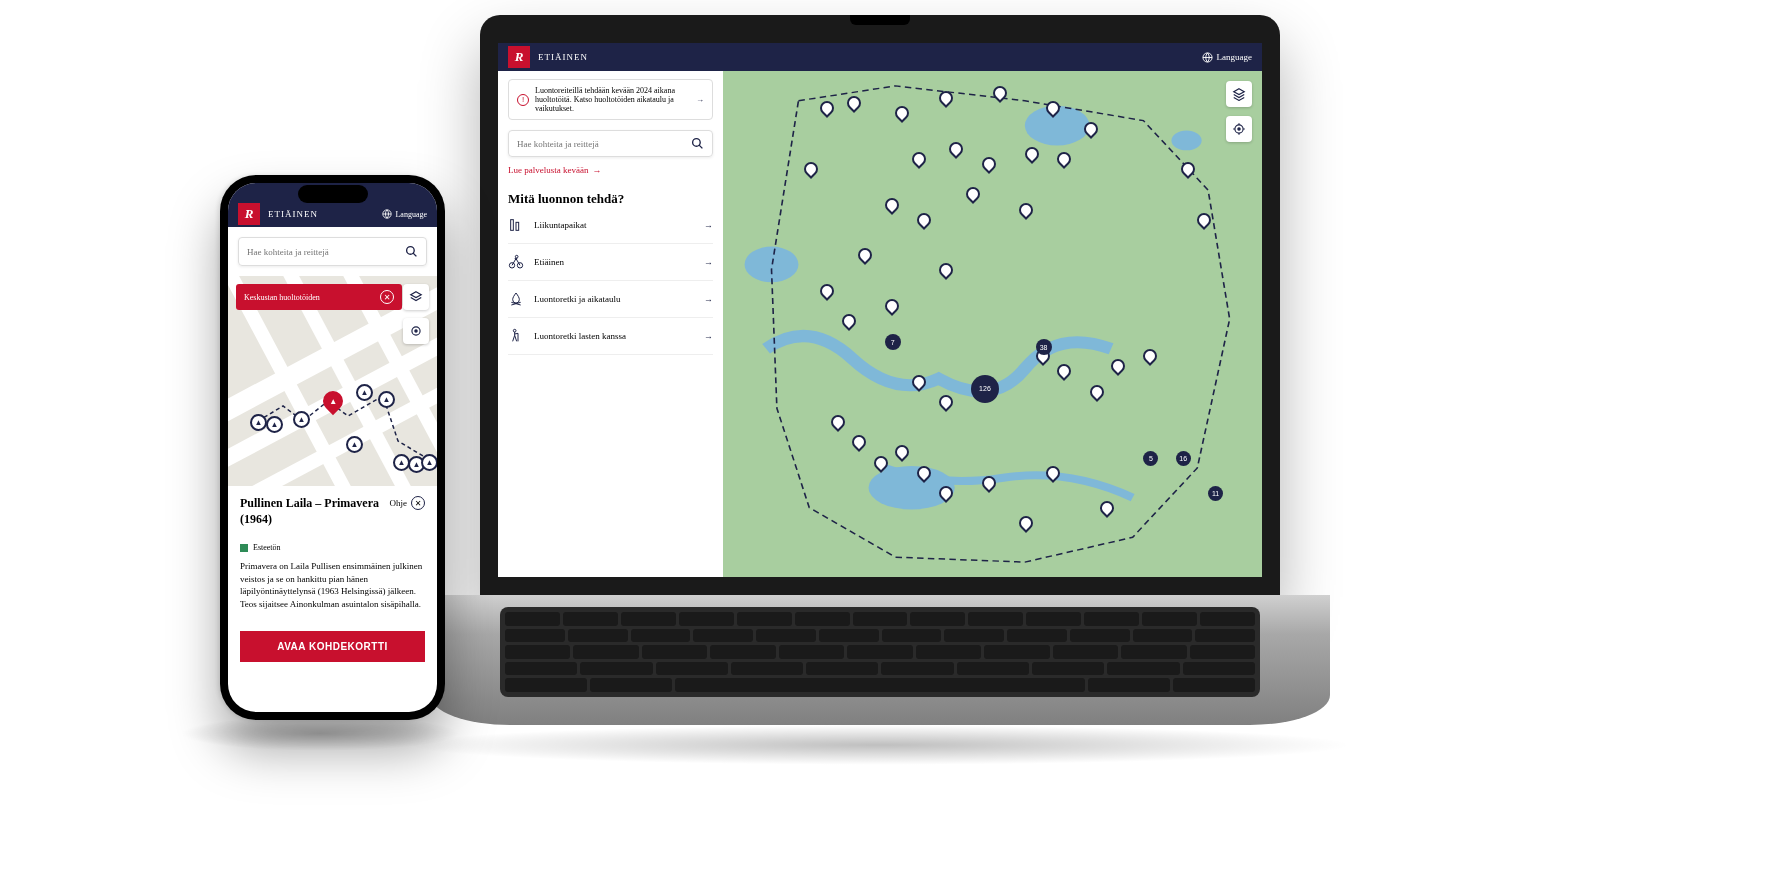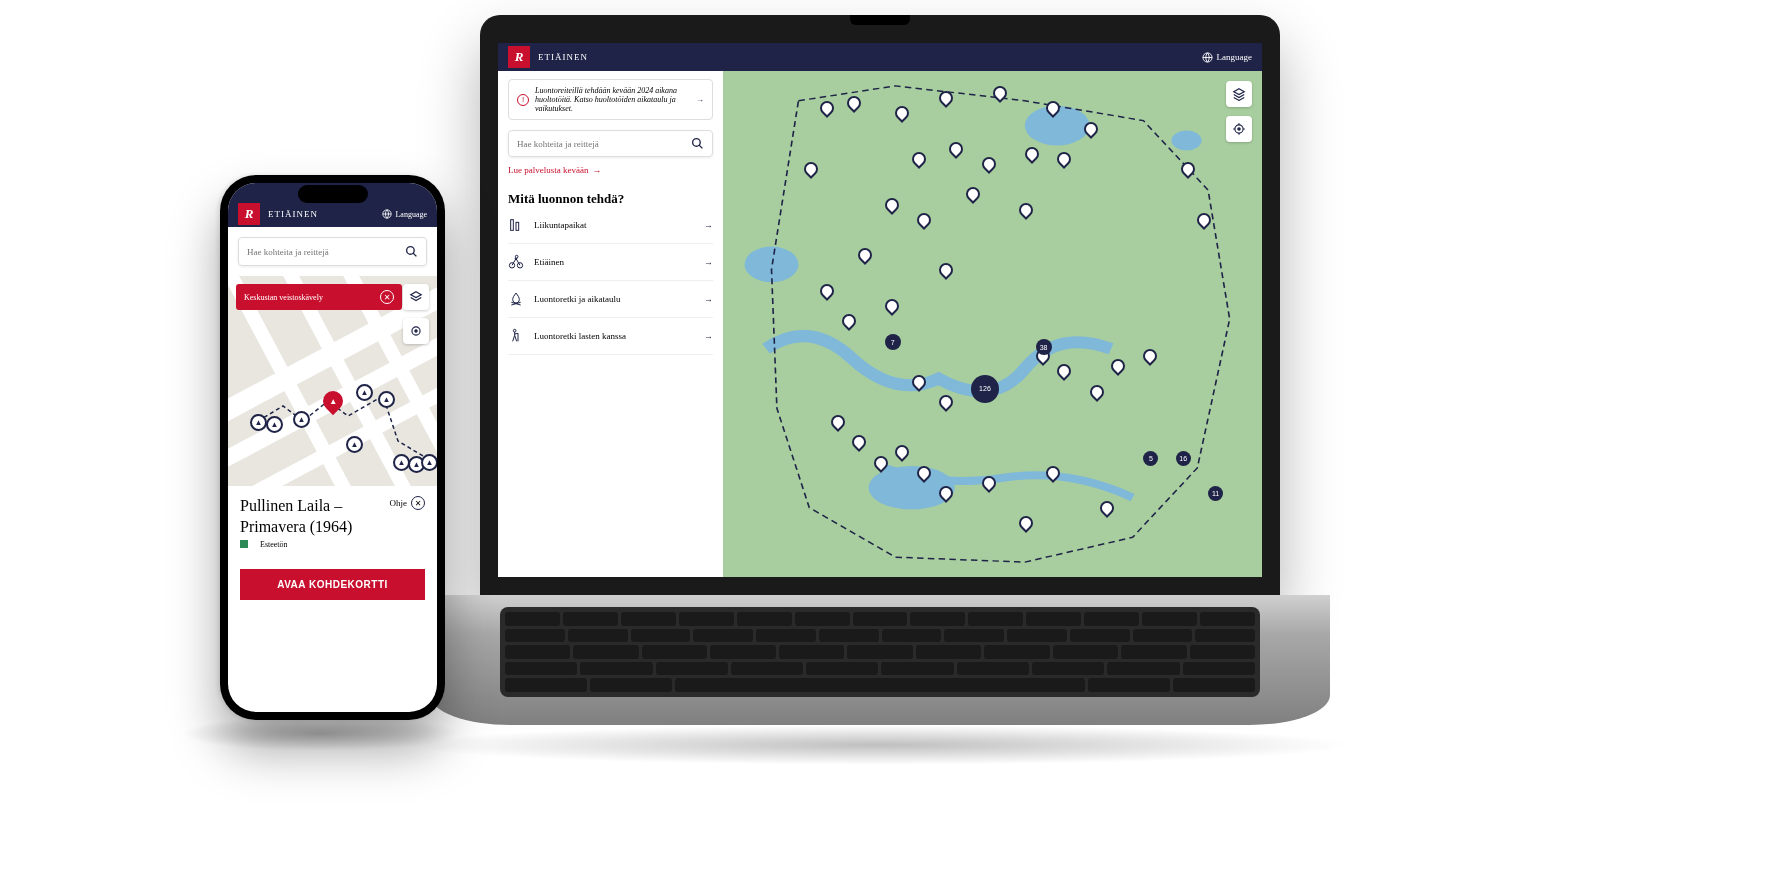--- a/index.html
+++ b/index.html
@@ -57,24 +57,24 @@
 .papp-map { height: 210px; background: #e8e6df; position: relative; overflow: hidden; }
 .papp-chip { position: absolute; top: 8px; left: 8px; right: 35px; background: #c8102e; color: #fff; padding: 6px 8px; border-radius: 3px; font-size: 8px; font-family: sans-serif; display: flex; align-items: center; }
 .papp-chip-x { margin-left: auto; width: 14px; height: 14px; border: 1.5px solid #fff; border-radius: 50%; display: flex; align-items: center; justify-content: center; }
 .papp-ctrl { position: absolute; right: 8px; width: 26px; height: 26px; background: #fff; border-radius: 4px; display: flex; align-items: center; justify-content: center; box-shadow: 0 1px 3px rgba(0,0,0,0.2); }
 .street-pin { position: absolute; width: 17px; height: 17px; background: #fff; border: 2.5px solid #1e2347; border-radius: 50%; display: flex; align-items: center; justify-content: center; font-size: 8px; color: #1e2347; }
 .street-pin.red { border-color: #c8102e; background: #c8102e; color: #fff; width: 20px; height: 20px; border-radius: 50% 50% 50% 0; transform: rotate(-45deg); }
 .street-pin.red span { transform: rotate(45deg); }
 .papp-street { position: absolute; background: #fff; }
 .papp-card { padding: 10px 12px; background: #fff; }
 .papp-card-hd { display: flex; align-items: flex-start; }
-.papp-card-title { font-size: 16px; font-weight: normal; line-height: 1.3; flex: 1; }
+.papp-card-title { font-size: 12px; font-weight: bold; line-height: 1.3; flex: 1; }
 .papp-close { font-size: 9px; font-family: sans-serif; display: flex; align-items: center; gap: 4px; }
 .papp-close-x { width: 14px; height: 14px; border: 1.5px solid #1e2347; border-radius: 50%; display: flex; align-items: center; justify-content: center; font-size: 8px; }
-.papp-tag { display: flex; align-items: center; gap: 12px; font-size: 8px; font-family: sans-serif; margin-top: 2px; }
+.papp-tag { display: flex; align-items: center; gap: 5px; font-size: 8px; font-family: sans-serif; margin-top: 16px; }
 .papp-tag-sq { width: 8px; height: 8px; background: #2e8b57; }
 .papp-desc { font-size: 9px; line-height: 1.4; margin-top: 8px; }
 .papp-cta { margin: 10px 12px; background: #c8102e; color: #fff; text-align: center; padding: 10px; font-size: 10px; font-family: sans-serif; font-weight: bold; letter-spacing: 0.5px; }
 
 svg { display: block; }
 .arrow { font-family: sans-serif; color: #1e2347; margin-left: auto; }
 </style>
 </head>
 <body>
 
@@ -94,21 +94,21 @@
             </svg>
           <span>Language</span>
         </div>
       </div>
 
       <div class="lapp-body">
 
         <div class="lapp-content">
           <div class="lapp-notice">
             <div class="lapp-notice-icon">!</div>
-            <span style="flex:1;font-style:italic;">Luontoreiteillä tehdään kevään 2024 aikana huoltotöitä. Katso huoltotöiden aikataulu ja vaikutukset.</span>
+            <span style="flex:1;">Luontoreiteillä tehdään kevään 2024 aikana huoltotöitä. Katso huoltotöiden aikataulu ja vaikutukset.</span>
             <span class="arrow">→</span>
           </div>
           <div class="lapp-search">
             <input placeholder="Hae kohteita ja reittejä" style="">
             <svg width="13" height="13" viewBox="0 0 24 24" fill="none" stroke="#1e2347" stroke-width="2.5">
                 <circle cx="10" cy="10" r="7"></circle>
                 <path d="M21 21l-6-6"></path>
               </svg>
           </div>
           <div class="lapp-link">
@@ -328,21 +328,21 @@
       <div class="papp-street" style="width:300px;height:16px;left:-30px;top:110px;transform:rotate(-28deg);"></div>
       <div class="papp-street" style="width:300px;height:14px;left:-30px;top:160px;transform:rotate(-28deg);"></div>
       <div class="papp-street" style="width:14px;height:300px;left:60px;top:-30px;transform:rotate(-28deg);"></div>
       <div class="papp-street" style="width:14px;height:300px;left:120px;top:-30px;transform:rotate(-28deg);"></div>
       <div class="papp-street" style="width:14px;height:300px;left:180px;top:-30px;transform:rotate(-28deg);"></div>
 
       <svg width="100%" height="100%" style="position:absolute;">
         <path d="M30 145 L55 130 L75 145 L100 125 L120 140 L155 120 L170 165 L195 180" fill="none" stroke="#1e2347" stroke-width="1.5" stroke-dasharray="4 3"></path>
       </svg>
       <div class="papp-chip">
-        <span>Keskustan veistoskävely</span>
+        <span>Keskustan huoltotöiden</span>
         <div class="papp-chip-x">✕</div>
       </div>
       <div class="papp-ctrl" style="top:8px;">
         <svg width="14" height="14" viewBox="0 0 24 24" fill="none" stroke="#1e2347" stroke-width="2">
             <path d="M12 3l9 5-9 5-9-5z"></path>
             <path d="M3 13l9 5 9-5"></path>
           </svg>
       </div>
       <div class="papp-ctrl" style="top:42px;">
         <svg width="14" height="14" viewBox="0 0 24 24" fill="none" stroke="#1e2347" stroke-width="2">
@@ -369,16 +369,17 @@
         <div class="papp-card-title">Pullinen Laila – Primavera (1964)</div>
         <div class="papp-close">
           <span>Ohje</span>
           <div class="papp-close-x">✕</div>
         </div>
       </div>
       <div class="papp-tag">
         <div class="papp-tag-sq"></div>
         <span>Esteetön</span>
       </div>
+      <p class="papp-desc">Primavera on Laila Pullisen ensimmäinen julkinen veistos ja se on hankittu pian hänen läpilyöntinäyttelynsä (1963 Helsingissä) jälkeen. Teos sijaitsee Ainonkulman asuintalon sisäpihalla.</p>
     </div>
     <div class="papp-cta">AVAA KOHDEKORTTI</div>
   </div>
 </div>
 
 </body></html>

